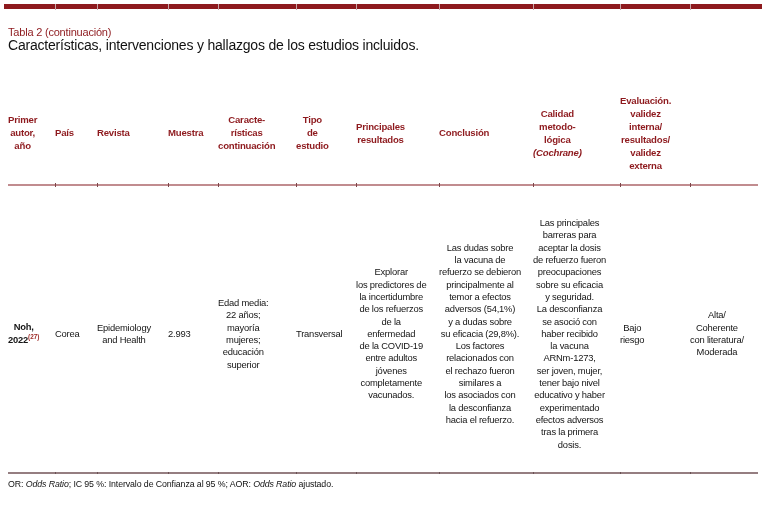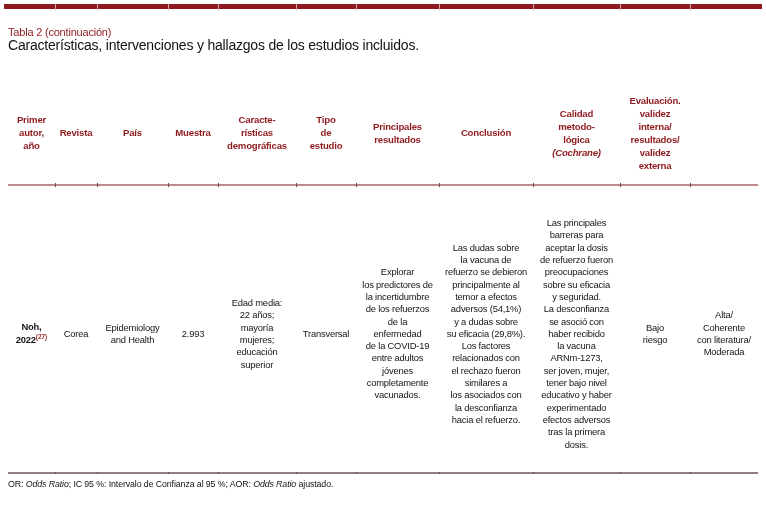--- a/index.html
+++ b/index.html
@@ -30,21 +30,21 @@
   .caption{margin:17px 0 0 8px;letter-spacing:-0.2px;}
   .title{color:var(--accent);font-size:11px;line-height:12.5px;}
   .subtitle{color:#111;font-size:14px;line-height:12.5px;}
 
   
   .grid{
     display:grid;margin-left:8px;width:750px;
     grid-template-columns:47px 42px 71px 50px 78px 60px 83px 94px 87px 70px 68px;
   }
   .th,.td{
-    display:flex;align-items:center;justify-content:center;
+    display:flex;align-items:center;
     box-sizing:border-box;text-align:center;overflow:visible;
   }
   .th{
     height:133px;padding-top:30px;
     color:var(--accent);font-weight:700;font-size:9.6px;line-height:13px;
     letter-spacing:-0.2px;
   }
   .td{
     height:286px;padding-top:10px;
     color:#151515;font-size:9.4px;line-height:12.3px;letter-spacing:-0.2px;
@@ -88,32 +88,32 @@
   </div>
 
   <div class="grid">
 
     <div class="th">
         <span class="pre">Primer
 autor,
 año</span>
       </div>
     <div class="th">
+        <span class="pre">País</span>
+      </div>
+    <div class="th">
         <span class="pre">Revista</span>
-      </div>
-    <div class="th">
-        <span class="pre">País</span>
       </div>
     <div class="th">
         <span class="pre">Muestra</span>
       </div>
     <div class="th">
         <span class="pre">Caracte-
 rísticas
-demográficas</span>
+continuación</span>
       </div>
     <div class="th">
         <span class="pre">Tipo
 de
 estudio</span>
       </div>
     <div class="th">
         <span class="pre">Principales
 resultados</span>
       </div>

